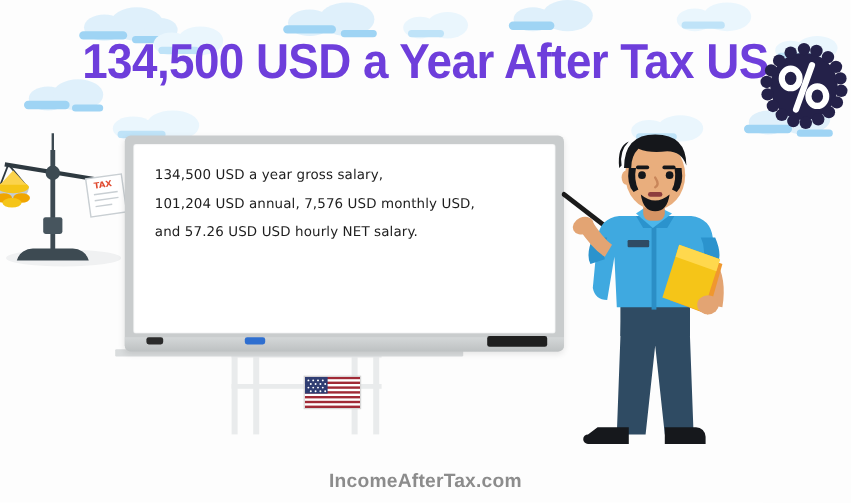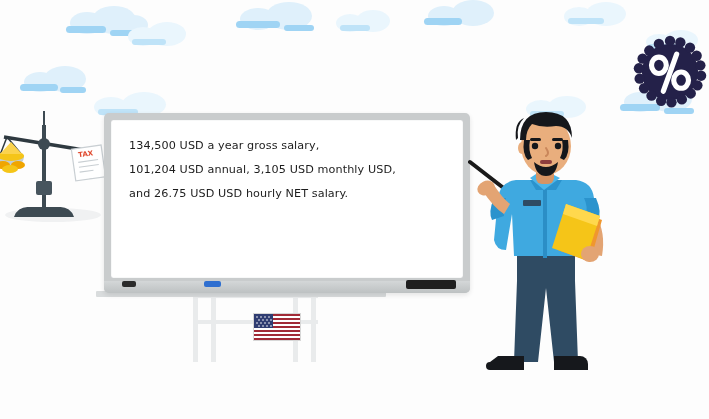--- a/index.html
+++ b/index.html
@@ -172,20 +172,23 @@
     <div class="puff" style="left:28px;top:0px;width:38px;height:22px;"></div>
     <div class="bar" style="left:10px;top:15px;width:34px;height:6px;"></div>
   </div>
 
   <div class="cloud pale" style="left:640px;top:30px;width:66px;height:22px;">
     <div class="puff" style="left:6px;top:4px;width:26px;height:16px;"></div>
     <div class="puff" style="left:24px;top:0px;width:34px;height:20px;"></div>
     <div class="bar" style="left:8px;top:14px;width:30px;height:5px;"></div>
   </div>
 
+  <div id="title-wrap">
+    <div id="title">134,500 USD a Year After Tax US</div>
+  </div>
 
   <svg id="pct-badge" viewBox="0 0 100 100">
     <g fill="#242149">
       <circle cx="50" cy="50" r="38"></circle>
       <g>
         <circle cx="50" cy="8" r="7"></circle>
           <circle cx="64" cy="10" r="7"></circle>
         <circle cx="77" cy="17" r="7"></circle>
           <circle cx="86" cy="28" r="7"></circle>
         <circle cx="91" cy="41" r="7"></circle>
@@ -282,22 +285,22 @@
         <circle cx="9" cy="12" r=".8"></circle>
       <circle cx="13" cy="12" r=".8"></circle>
         <circle cx="17" cy="12" r=".8"></circle>
     </g>
   </svg>
 
   <div id="board">
     <div id="board-inner">
       <div id="board-text">
         <div>134,500 USD a year gross salary,</div>
-        <div>101,204 USD annual, 3,105 USD monthly USD,</div>
-        <div>and 26.75 USD USD hourly NET salary.</div>
+        <div>101,204 USD annual, 7,576 USD monthly USD,</div>
+        <div>and 57.26 USD USD hourly NET salary.</div>
       </div>
     </div>
     <div id="tray">
       <div class="marker" id="marker-black"></div>
       <div class="marker" id="marker-blue"></div>
       <div id="eraser"></div>
     </div>
   </div>
 
   <svg id="person" viewBox="0 0 170 282">
@@ -352,14 +355,17 @@
 
     <path d="M78 44 q4 6 0 8" stroke="#c9865a" stroke-width="2" fill="none" stroke-linecap="round"></path>
 
     <path d="M66 58 q12 10 24 0 q-2 14 -12 14 q-10 0 -12 -14 z" fill="#15171b"></path>
     <rect x="72" y="56" width="12" height="4" rx="2" fill="#8d3d3d"></rect>
 
     <path d="M56 36 q-2 14 4 20 l4 -2 q-4 -8 -2 -18 z" fill="#15171b"></path>
     <path d="M100 36 q2 14 -4 20 l-4 -2 q4 -8 2 -18 z" fill="#15171b"></path>
   </svg>
 
+  <div id="footer">
+    <span>IncomeAfterTax.com</span>
+  </div>
 
 </div>
 
 </body></html>

